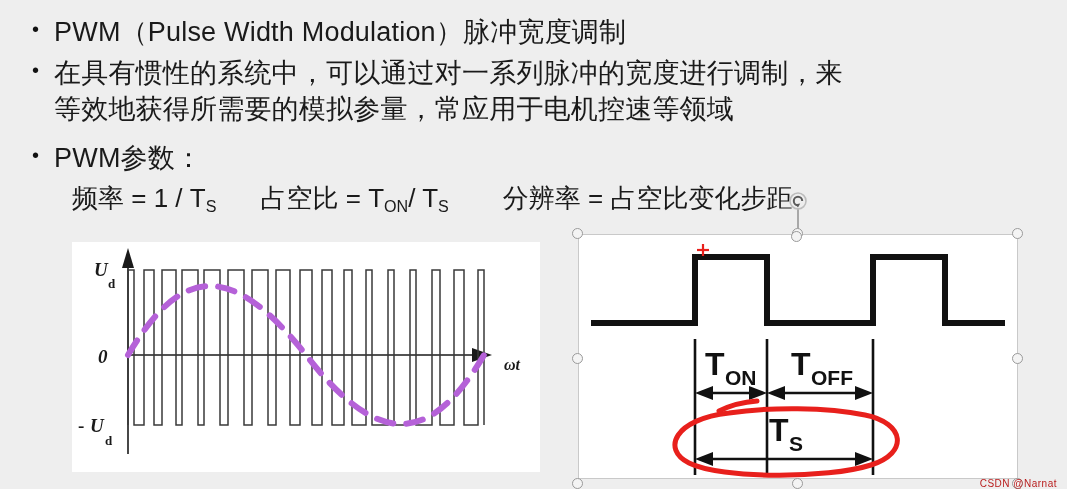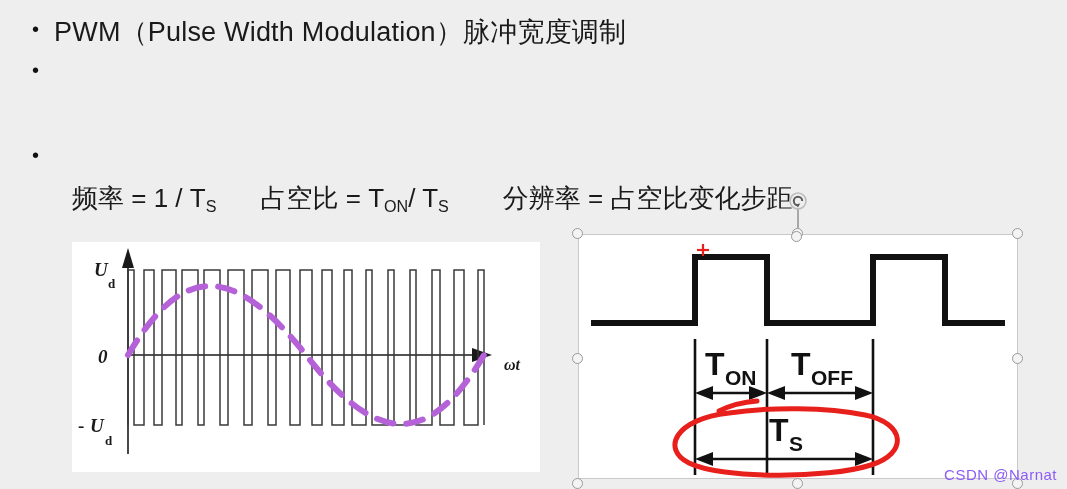--- a/index.html
+++ b/index.html
@@ -138,47 +138,49 @@
     background: #f4f4f4;
     border: 1.5px solid #9a9a9a;
     box-sizing: border-box;
     z-index: 6;
   }
 
   
   #watermark {
     position: absolute;
     right: 10px;
-    bottom: 6px;
-    font-size: 15px;
-    color: #8b5cf6;
+    bottom: 0;
+    font-size: 10px;
+    color: #b91c1c;
     letter-spacing: 0.5px;
     z-index: 7;
     white-space: nowrap;
   }
 </style>
 </head>
 <body>
 
 <div class="slide-text">
 
   <div class="bullet-row" id="row-1">
     <span class="bullet-dot">•</span>
     <span class="bullet-body">PWM（Pulse Width Modulation）脉冲宽度调制</span>
   </div>
 
   <div class="bullet-row" id="row-2">
     <span class="bullet-dot">•</span>
     <span>
-      <br>
+      <span class="bullet-body line-2">在具有惯性的系统中，可以通过对一系列脉冲的宽度进行调制，来</span><br>
+      <span class="bullet-body line-2">等效地获得所需要的模拟参量，常应用于电机控速等领域</span>
     </span>
   </div>
 
   <div class="bullet-row" id="row-3">
     <span class="bullet-dot">•</span>
+    <span class="bullet-body">PWM参数：</span>
   </div>
 
   <div class="sub-line">
     <span class="formula"><span>频率</span>
       <span>=</span>
       <span>1</span>
       <span>/</span>
       <span>T</span><sub>S</sub></span><span class="gap-a"></span><span class="formula"><span>占空比</span>
       <span>=</span>
       <span>T</span><sub>ON</sub><span>/</span>

